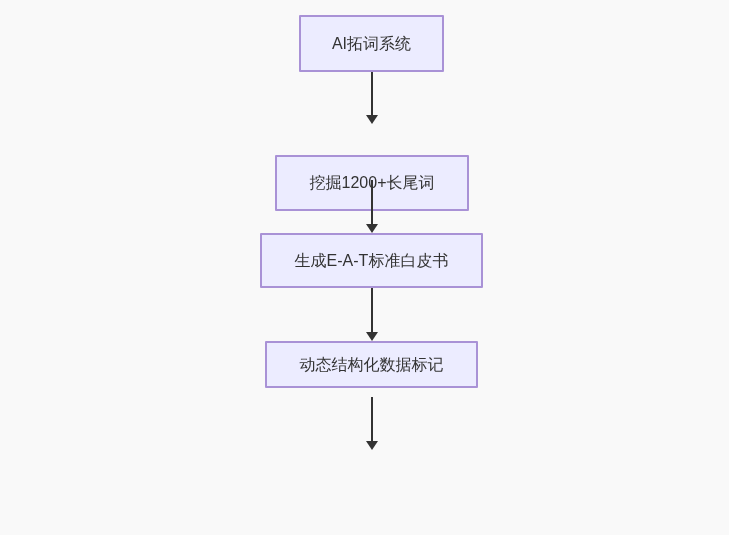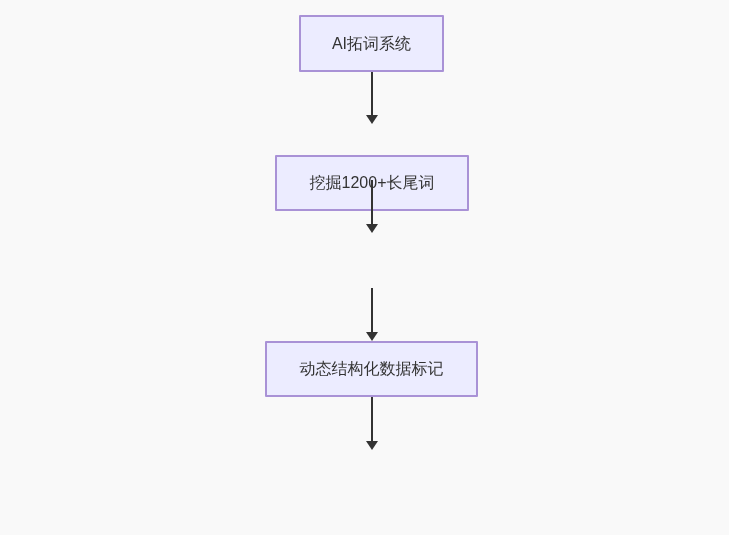--- a/index.html
+++ b/index.html
@@ -27,21 +27,21 @@
     justify-content: center;
     color: var(--text, #333333);
     font-size: 16px;
     line-height: 1.2;
     white-space: nowrap;
     text-align: center;
   }
   .node-1 { left: 299px; top: 15px;  width: 145px; height: 57px; }
   .node-2 { left: 275px; top: 138px; width: 194px; height: 56px; margin-top: 17px; }
   .node-3 { left: 260px; top: 233px; width: 223px; height: 55px; }
-  .node-4 { left: 265px; top: 341px; width: 213px; height: 56px; }
+  .node-4 { left: 265px; top: 341px; width: 213px; height: 47px; }
   .node-5 { left: 254px; top: 450px; width: 232px; height: 56px; }
 
   .arrow {
     position: absolute;
     left: 365px;
     width: 13px;
     display: flex;
     flex-direction: column;
     align-items: center;
   }
@@ -78,20 +78,23 @@
 
   <div class="node node-2">
     <span>挖掘1200+长尾词</span>
   </div>
 
   <div class="arrow arrow-2">
     <div class="arrow-line"></div>
     <div class="arrow-head"></div>
   </div>
 
+  <div class="node node-3">
+    <span>生成E-A-T标准白皮书</span>
+  </div>
 
   <div class="arrow arrow-3">
     <div class="arrow-line"></div>
     <div class="arrow-head"></div>
   </div>
 
   <div class="node node-4">
     <span>动态结构化数据标记</span>
   </div>
 

